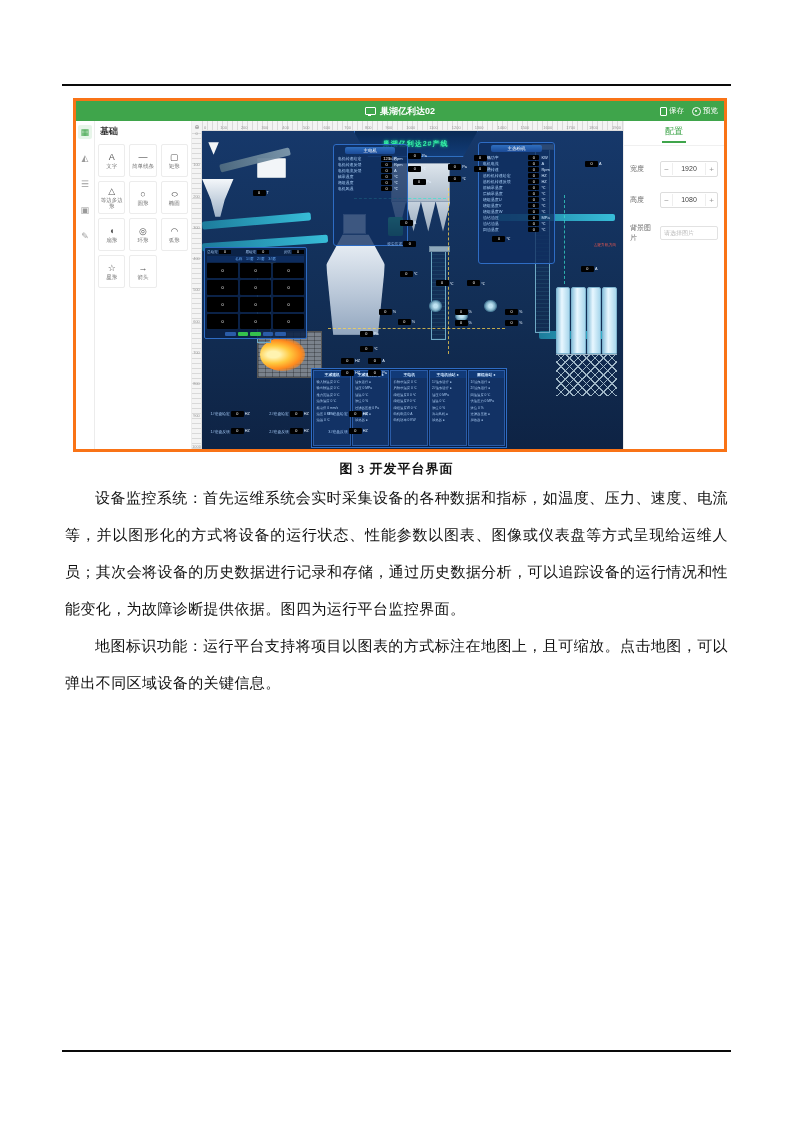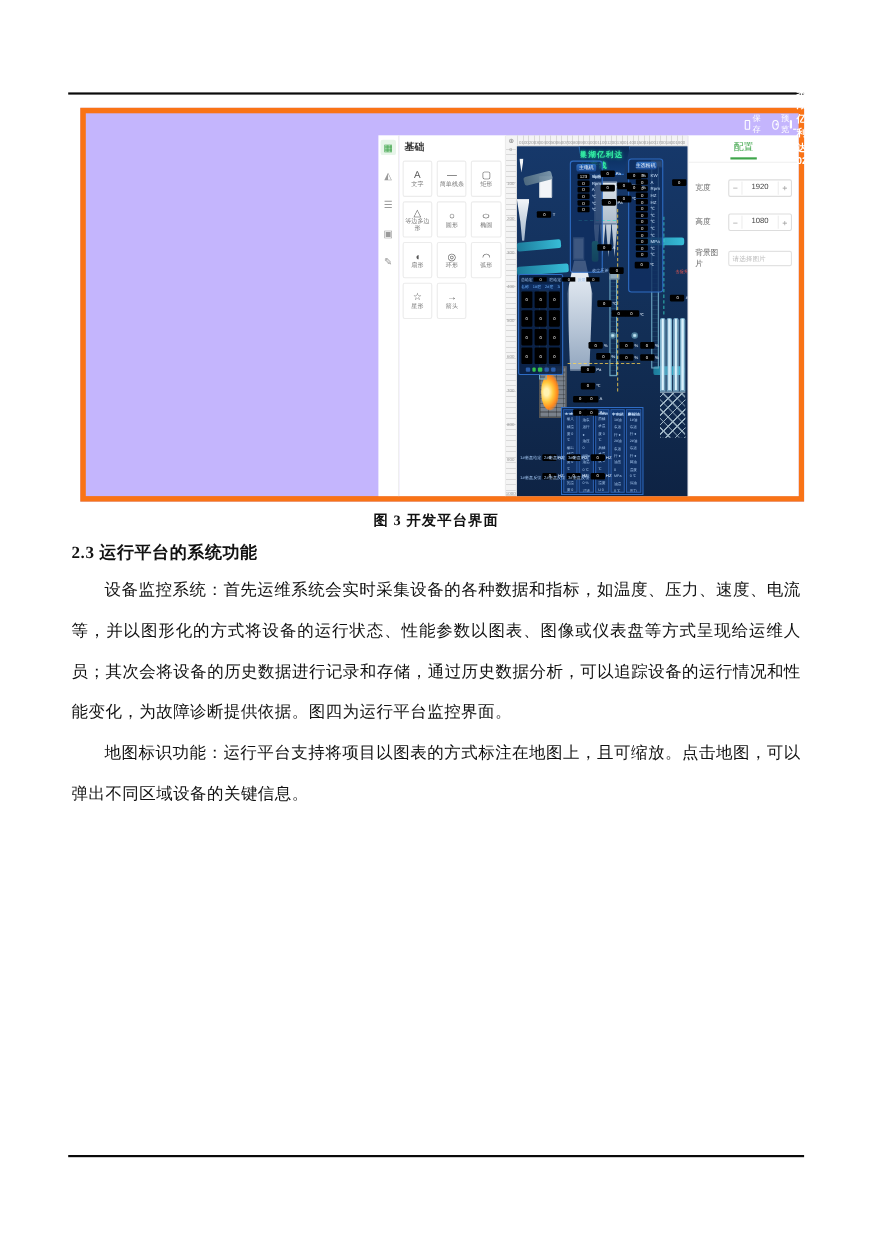--- a/index.html
+++ b/index.html
@@ -13,22 +13,22 @@
   .ftr .pageno{position:absolute;left:0;right:0;text-align:center;}
   .ftr .issue{position:absolute;right:0;}
   
   .content{position:absolute;left:65px;top:90px;width:663px;}
   .body-p{margin:0;font-size:15px;line-height:37px;text-align:justify;letter-spacing:.4px;}
   .body-p.indent{text-indent:2em;}
   sup{font-size:9px;}
   .caption{margin:8px 0 2px 0;text-align:center;font-size:13px;font-weight:bold;letter-spacing:1px;}
   .section-h{margin:10px 0 6px 0;font-size:15.5px;font-weight:bold;letter-spacing:.5px;}
   
-  .figure{position:relative;width:648px;height:348px;margin:8px 0 0 8px;border:5px solid #f97316;
-          font-family:"Liberation Sans",sans-serif;background:#c4b5fd;display:flex;flex-direction:column;align-items:flex-end;}
+  .figure{position:relative;width:648px;height:348px;margin:8px 0 0 8px;border:3px solid #f97316;
+          font-family:"Liberation Sans",sans-serif;background:#5eead4;display:flex;flex-direction:column;}
   .toolbar{position:relative;height:20px;background:#3fa54b;color:#fff;flex:0 0 20px;}
   .tb-title{position:absolute;left:0;right:0;top:0;height:20px;display:flex;align-items:center;justify-content:center;gap:4px;font-size:9px;font-weight:bold;}
   .mon-icon{display:inline-block;width:9px;height:6px;border:1px solid #fff;border-radius:1px;position:relative;}
   .mon-icon::after{content:"";position:absolute;left:2px;bottom:-2px;width:3px;height:1px;background:#fff;}
   .tb-actions{position:absolute;right:6px;top:0;height:20px;display:flex;align-items:center;gap:8px;}
   .tb-btn{display:inline-flex;align-items:center;gap:2px;font-size:7.5px;color:#fff;}
   .doc-icon{width:5px;height:7px;border:1px solid #fff;border-radius:1px;display:inline-block;}
   .eye-icon{width:7px;height:7px;border:1px solid #fff;border-radius:50%;display:inline-block;position:relative;}
   .eye-icon::after{content:"";position:absolute;left:2px;top:2px;width:2px;height:2px;background:#fff;border-radius:50%;}
   .fig-main{display:flex;flex:1;min-height:0;}
@@ -656,21 +656,20 @@
             <span class="cfg-label">背景图片</span>
             <span class="cfg-input">请选择图片</span>
           </div>
         </div>
 
       </div>
     </div>
 
     <div class="caption">图 3  开发平台界面</div>
 
-    <h2 class="section-h">2.3 运行平台的系统功能</h2>
 
     <p class="body-p indent">设备监控系统：首先运维系统会实时采集设备的各种数据和指标，如温度、压力、速度、电流等，并以图形化的方式将设备的运行状态、性能参数以图表、图像或仪表盘等方式呈现给运维人员；其次会将设备的历史数据进行记录和存储，通过历史数据分析，可以追踪设备的运行情况和性能变化，为故障诊断提供依据。图四为运行平台监控界面。</p>
     <p class="body-p indent">地图标识功能：运行平台支持将项目以图表的方式标注在地图上，且可缩放。点击地图，可以弹出不同区域设备的关键信息。</p>
 
   </div>
 
   <div class="ftr-rule"></div>
 
 </div>
 

